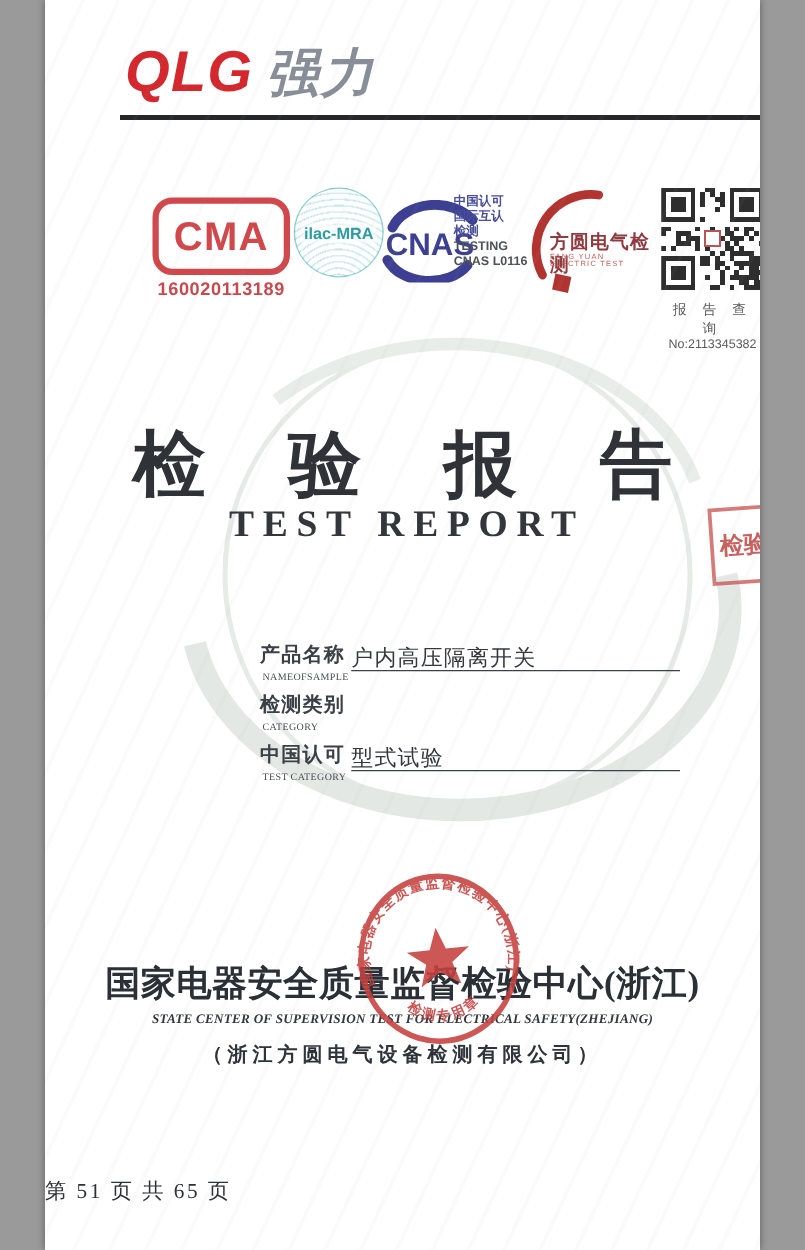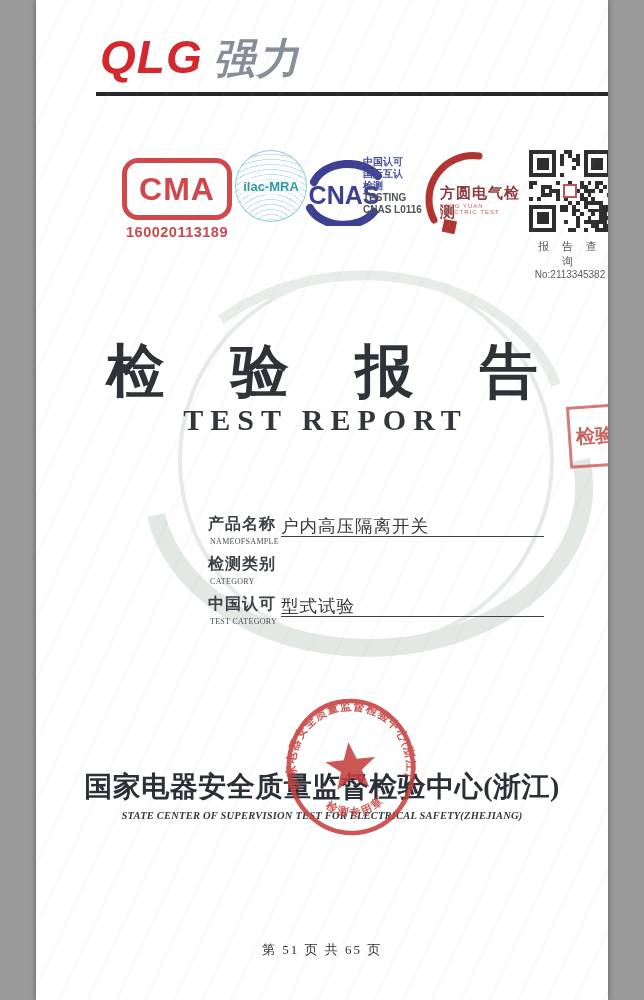--- a/index.html
+++ b/index.html
@@ -62,22 +62,22 @@
   .frow .len{position:absolute;left:2px;top:23px;font-size:8px;color:#4a4f55;letter-spacing:.3px;}
   .frow .val{position:absolute;left:73px;right:0;top:0;height:22px;border-bottom:1.6px solid #3c4147;
     font-size:17.5px;color:#34383d;letter-spacing:1px;}
   
   .org{position:absolute;left:0;right:0;top:768px;text-align:center;z-index:1;}
   .org .cn{font-size:28px;font-weight:bold;color:#2b3036;letter-spacing:.5px;}
   .org .en{margin-top:4px;font-size:10.5px;font-weight:bold;color:#33383d;letter-spacing:.2px;font-style:italic;}
   .org .sub{margin-top:13px;font-size:16px;font-weight:bold;color:#2f343a;letter-spacing:4px;}
   .round-stamp{position:absolute;left:240px;top:692px;z-index:2;opacity:.88;transform:rotate(-6deg);}
   
-  .footer{position:absolute;left:0;right:0;top:941px;text-align:center;z-index:1;
-    font-size:13px;color:#2e3136;letter-spacing:2px;}
+  .footer{position:absolute;left:0;right:0;top:941px;text-align:left;z-index:1;
+    font-size:17px;color:#2e3136;letter-spacing:2px;}
 </style>
 </head>
 <body>
 
 <div class="page">
 
   <svg class="wm" width="480" height="420" viewBox="0 0 480 420">
     <circle cx="240" cy="210" r="186" fill="none" stroke="#e7ebe8" stroke-width="4"></circle>
     <path d="M30 265 A 215 160 0 0 0 455 210" fill="none" stroke="#e3e8e5" stroke-width="18"></path>
     <path d="M95 70 A 200 150 0 0 1 430 135" fill="none" stroke="#e9edea" stroke-width="10"></path>
@@ -267,20 +267,21 @@
     <div class="frow">
       <span class="lcn">中国认可</span>
       <span class="len">TEST CATEGORY</span>
       <span class="val">型式试验</span>
     </div>
   </div>
 
   <div class="org">
     <div class="cn">国家电器安全质量监督检验中心(浙江)</div>
     <div class="en">STATE CENTER OF SUPERVISION TEST FOR ELECTRICAL SAFETY(ZHEJIANG)</div>
+    <div class="sub">（浙江方圆电气设备检测有限公司）</div>
   </div>
 
   <svg class="round-stamp" width="150" height="150" viewBox="0 0 150 150">
     <defs>
       <path id="seal-top-arc" d="M 22 92 A 56 56 0 1 1 128 92" fill="none"></path>
       <path id="seal-bot-arc" d="M 42 108 A 42 42 0 0 0 108 108" fill="none"></path>
     </defs>
     <ellipse cx="75" cy="75" rx="62" ry="66" fill="none" stroke="#c5403e" stroke-width="4.5"></ellipse>
     <polygon fill="#c5403e" points="75,50 81.5,67.5 100,67.5 85.5,78.8 91,96.5 75,85.8 59,96.5 64.5,78.8 50,67.5 68.5,67.5"></polygon>
     <text font-size="11.5" fill="#c5403e" font-weight="bold" letter-spacing="1">

